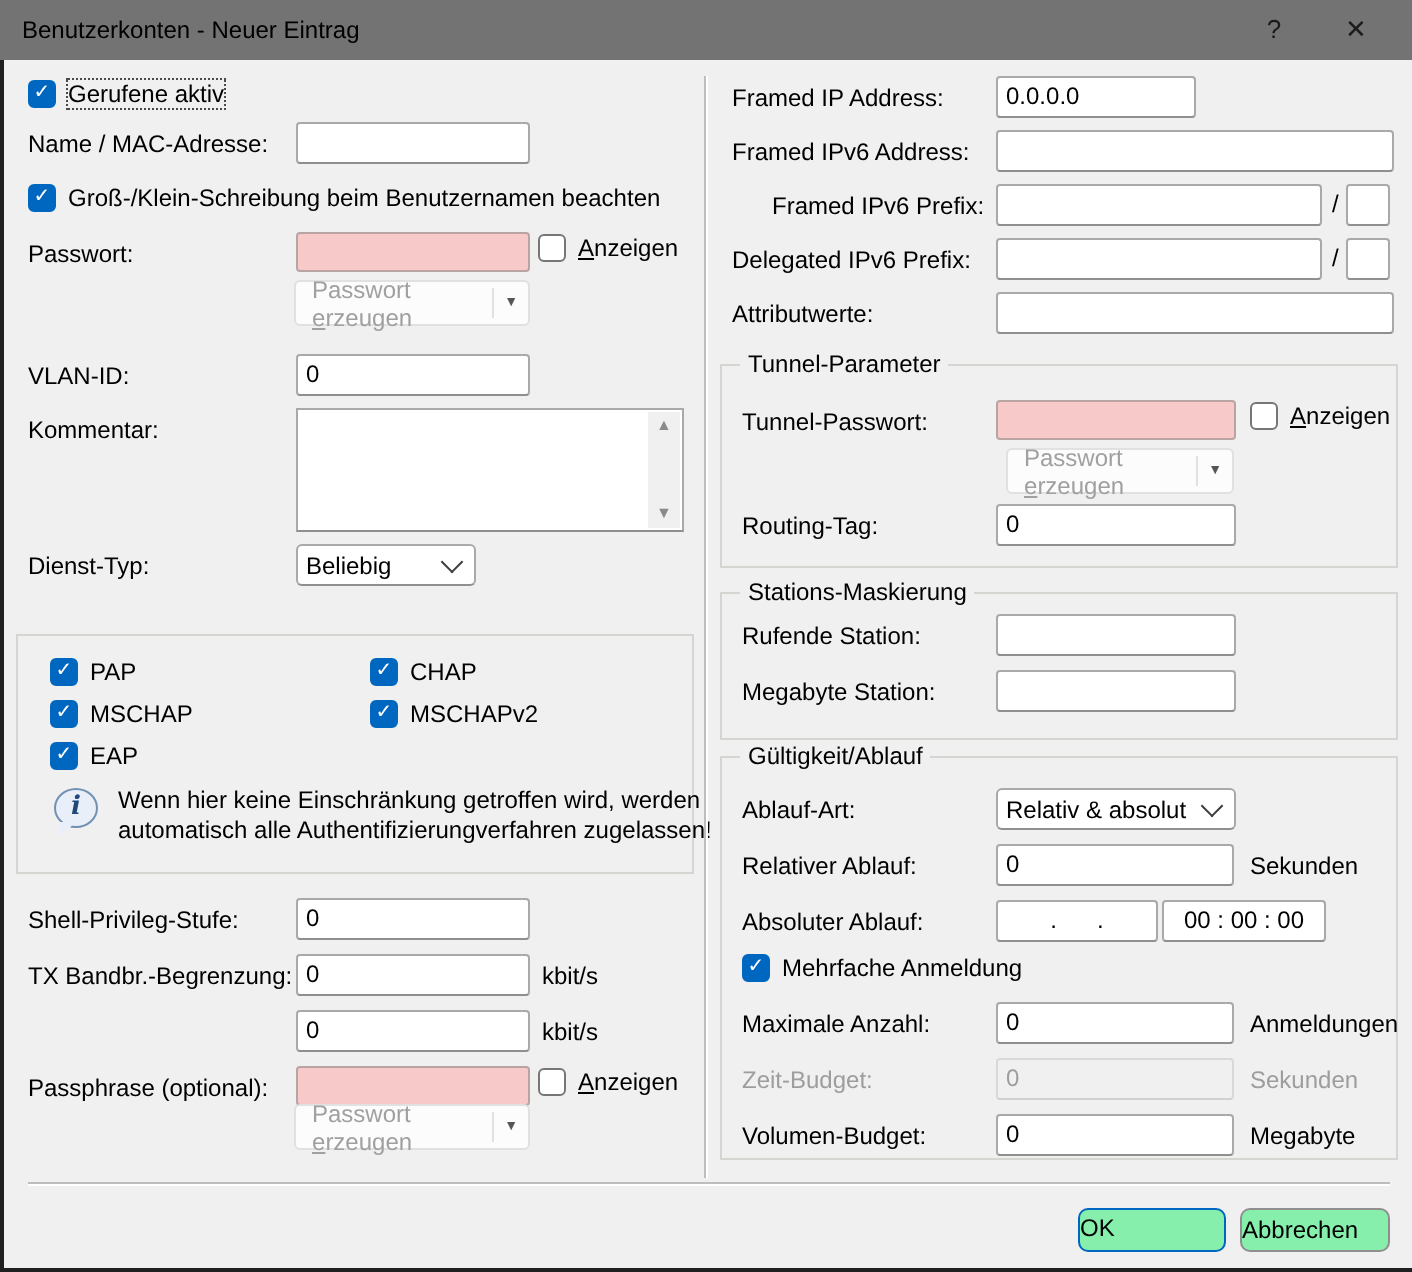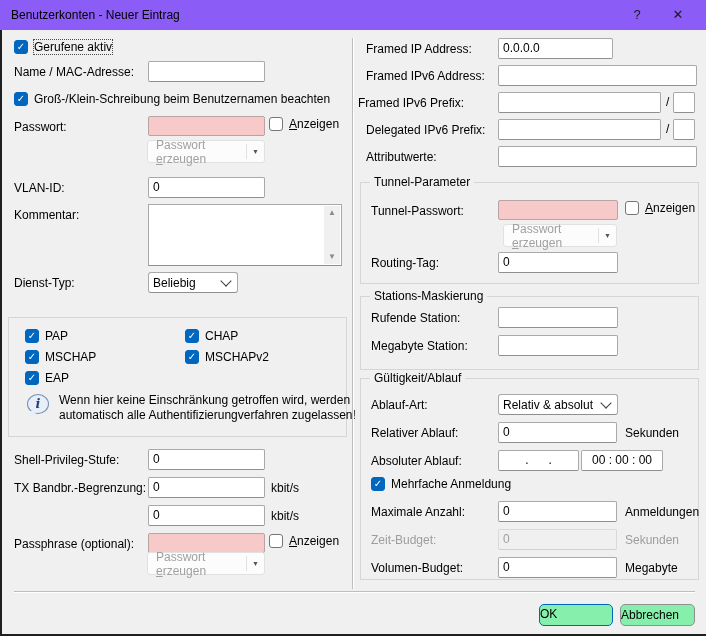--- a/index.html
+++ b/index.html
@@ -1,18 +1,18 @@
 <!DOCTYPE html>
 <html><head>
 <meta charset="utf-8">
 <style>
   html,body{margin:0;padding:0;background:#555;}
   .dialog{position:relative;width:706px;height:636px;background:#f0f0f0;overflow:hidden;
           font-family:"Liberation Sans",sans-serif;font-size:12px;color:#000;}
-  .titlebar{position:absolute;left:0;top:0;width:706px;height:30px;background:#8b5cf6;}
+  .titlebar{position:absolute;left:0;top:0;width:706px;height:30px;background:#737373;}
   .title{position:absolute;left:11px;top:8px;font-size:12px;white-space:nowrap;}
   .tb-btn{position:absolute;top:2px;width:30px;height:26px;text-align:center;line-height:26px;
           font-size:13px;color:#1b1b1b;cursor:default;}
   .edge-left{position:absolute;left:0;top:30px;width:2px;height:606px;background:#1f1f1f;}
   .edge-bottom{position:absolute;left:0;top:634px;width:706px;height:2px;background:#1f1f1f;}
   .lbl{position:absolute;white-space:nowrap;line-height:14px;}
   .unit{position:absolute;white-space:nowrap;line-height:14px;}
   .inp{position:absolute;height:21px;box-sizing:border-box;background:#fff;
        border:1px solid #a9a9a9;border-bottom-color:#8f8f8f;border-radius:2px;
        padding:2px 4px;line-height:15px;overflow:hidden;white-space:nowrap;}
@@ -157,26 +157,26 @@
   <div class="genbtn" style="left:147px;top:552px;width:118px;">
     <span><span>Passwort </span><span class="u">e</span><span>rzeugen</span></span>
     <span class="gen-sep"></span>
     <span class="gen-arrow">▼</span>
   </div>
 
   <div class="sep-v" style="left:352px;top:38px;height:551px;"></div>
   <div class="sep-h" style="left:14px;top:591px;width:681px;"></div>
 
   <span class="lbl" style="left:366px;top:42px;">Framed IP Address:</span>
-  <div class="inp" style="left:498px;top:38px;width:115px;">0.0.0.0</div>
+  <div class="inp" style="left:498px;top:38px;width:100px;">0.0.0.0</div>
 
   <span class="lbl" style="left:366px;top:69px;">Framed IPv6 Address:</span>
   <div class="inp" style="left:498px;top:65px;width:199px;"></div>
 
-  <span class="lbl" style="left:358px;top:96px;">Framed IPv6 Prefix:</span>
+  <span class="lbl" style="left:386px;top:96px;">Framed IPv6 Prefix:</span>
   <div class="inp" style="left:498px;top:92px;width:163px;"></div>
   <span class="lbl" style="left:666px;top:95px;">/</span>
   <div class="inp" style="left:673px;top:92px;width:22px;"></div>
 
   <span class="lbl" style="left:366px;top:123px;">Delegated IPv6 Prefix:</span>
   <div class="inp" style="left:498px;top:119px;width:163px;"></div>
   <span class="lbl" style="left:666px;top:122px;">/</span>
   <div class="inp" style="left:673px;top:119px;width:22px;"></div>
 
   <span class="lbl" style="left:366px;top:150px;">Attributwerte:</span>

